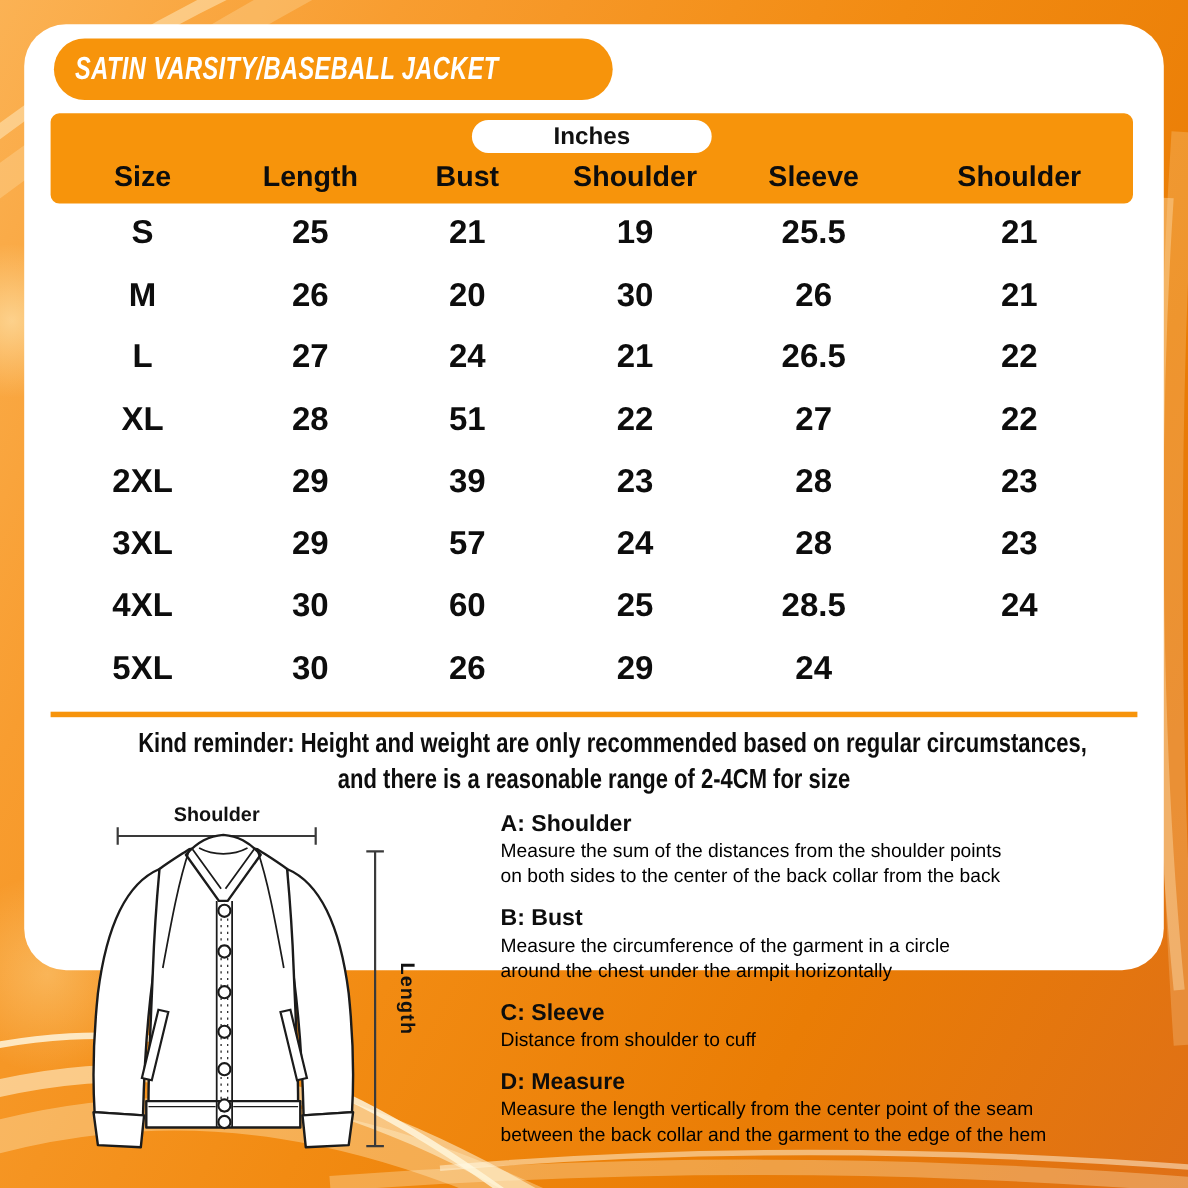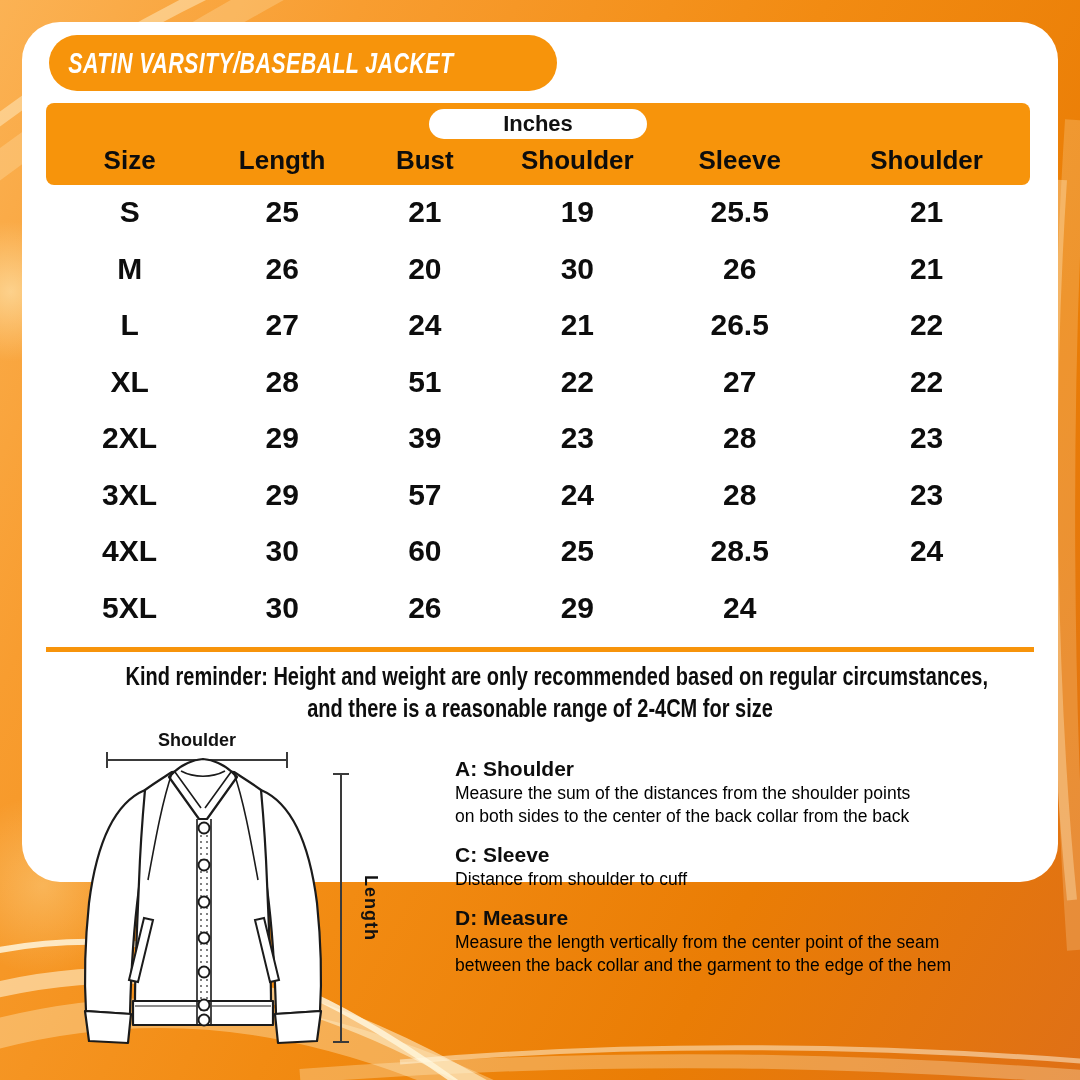--- a/index.html
+++ b/index.html
@@ -55,21 +55,21 @@
   .reminder {
     position:absolute; left:0; top:638px; width:1036px; text-align:center;
     font-size:25px; font-weight:bold; line-height:32px; white-space:pre;
     transform:scaleX(.8); transform-origin:center top; color:#0d0d0d;
   }
   
   .figure { position:absolute; left:38px; top:698px; width:340px; height:334px; }
   .figure svg { width:100%; height:100%; }
   .figure text { font-family:"Liberation Sans", sans-serif; }
   
-  .specs { position:absolute; left:433px; top:714px; width:592px;margin-top:20px; }
+  .specs { position:absolute; left:433px; top:714px; width:592px; }
   .spec { margin-bottom:14px; }
   .spec h3 { margin:0; font-size:21px; line-height:26px; font-weight:bold; color:#0d0d0d; }
   .spec p { margin:0; font-size:17.5px; line-height:23px; color:#000000; white-space:pre-line; }
 </style>
 </head>
 <body>
 
 <div class="bg"></div>
 
 <svg class="waves" viewBox="0 0 1080 1080" fill="none">
@@ -223,20 +223,25 @@
     </svg>
   </div>
 
   <div class="specs">
     <div class="spec">
       <h3>A: Shoulder</h3>
       <p>Measure the sum of the distances from the shoulder points
 on both sides to the center of the back collar from the back</p>
     </div>
     <div class="spec">
+      <h3>B: Bust</h3>
+      <p>Measure the circumference of the garment in a circle
+around the chest under the armpit horizontally</p>
+    </div>
+    <div class="spec">
       <h3>C: Sleeve</h3>
       <p>Distance from shoulder to cuff</p>
     </div>
     <div class="spec">
       <h3>D: Measure</h3>
       <p>Measure the length vertically from the center point of the seam
 between the back collar and the garment to the edge of the hem</p>
     </div>
   </div>
 

